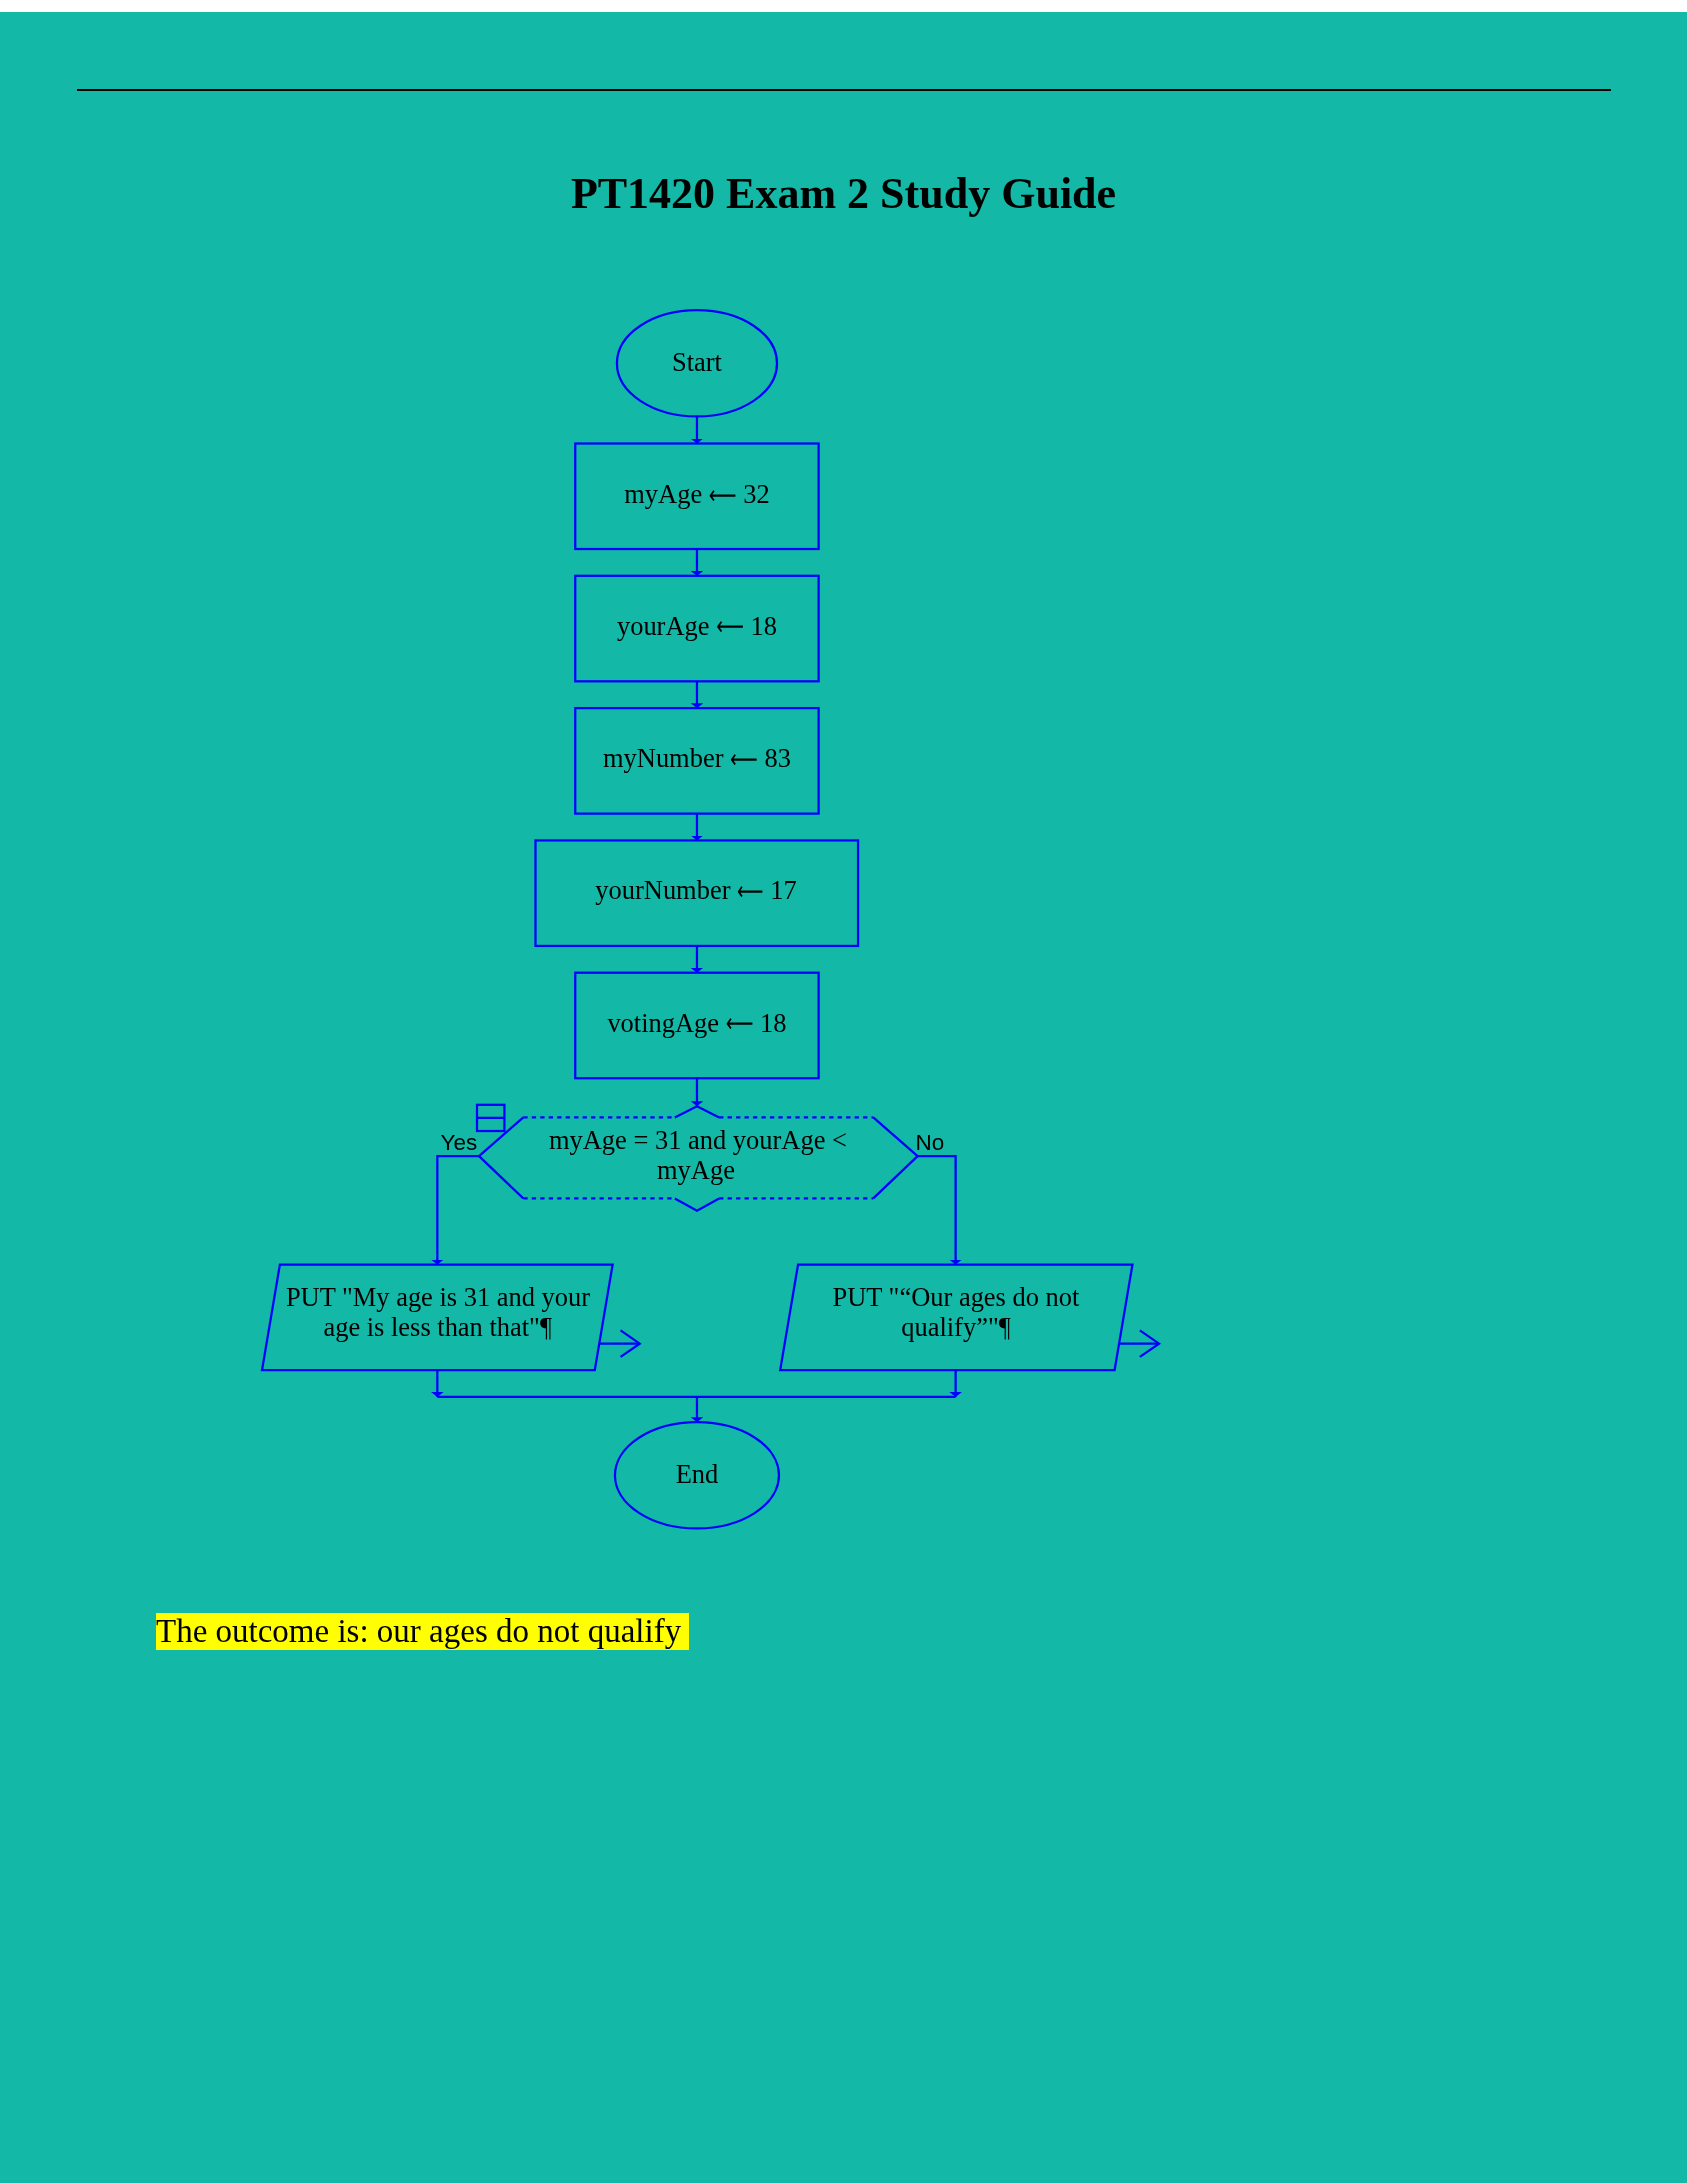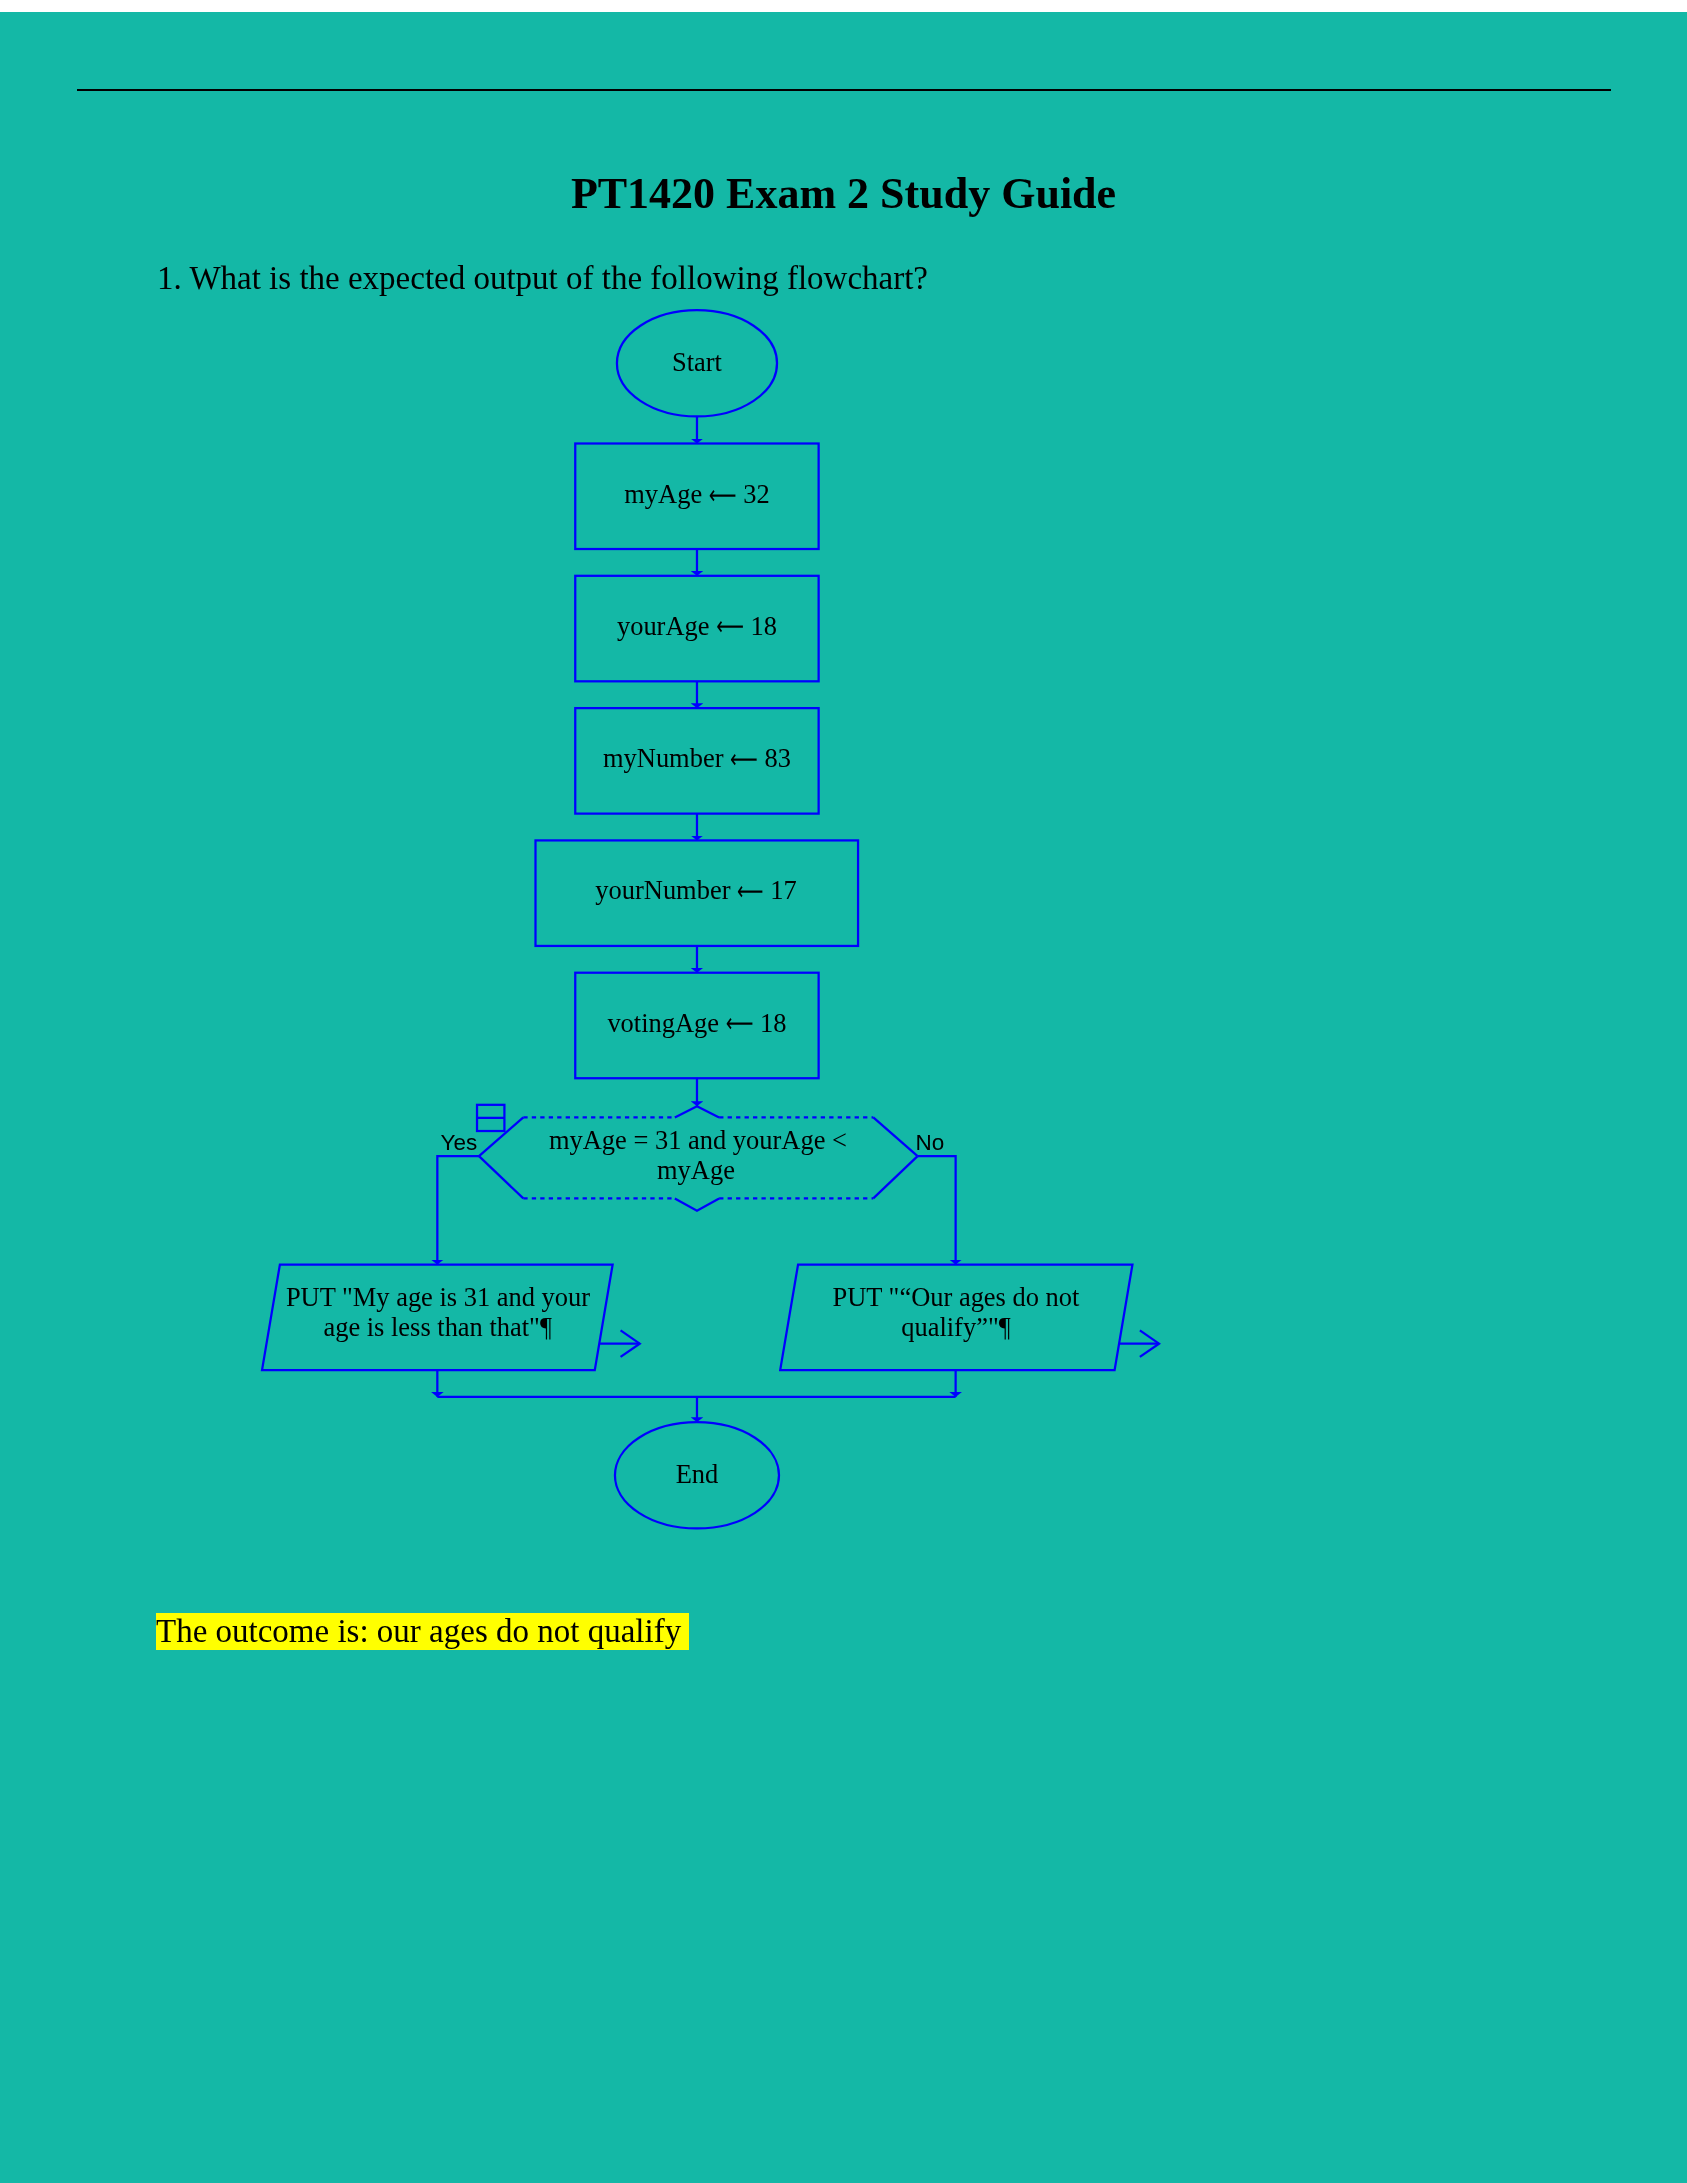--- a/index.html
+++ b/index.html
@@ -19,21 +19,20 @@
 </style>
 </head>
 <body>
 
 <div class="page">
 
   <div class="hrule"></div>
 
   <div class="doc-title">PT1420 Exam 2 Study Guide</div>
 
-  <div class="q-line">1. What is the expected output of the following flowchart?</div>
 
   <svg class="flow" viewBox="0 0 2550 3300">
     <defs>
       <marker id="ah" markerWidth="2.15" markerHeight="5.6" refX="2.15" refY="2.8" orient="auto" markerUnits="strokeWidth">
         <path d="M0,0 L2.15,2.8 L0,5.6 z" fill="#0000FF" stroke="none"></path>
       </marker>
     </defs>
 
     <g stroke="#0000FF" fill="none" stroke-width="3.4">
 

